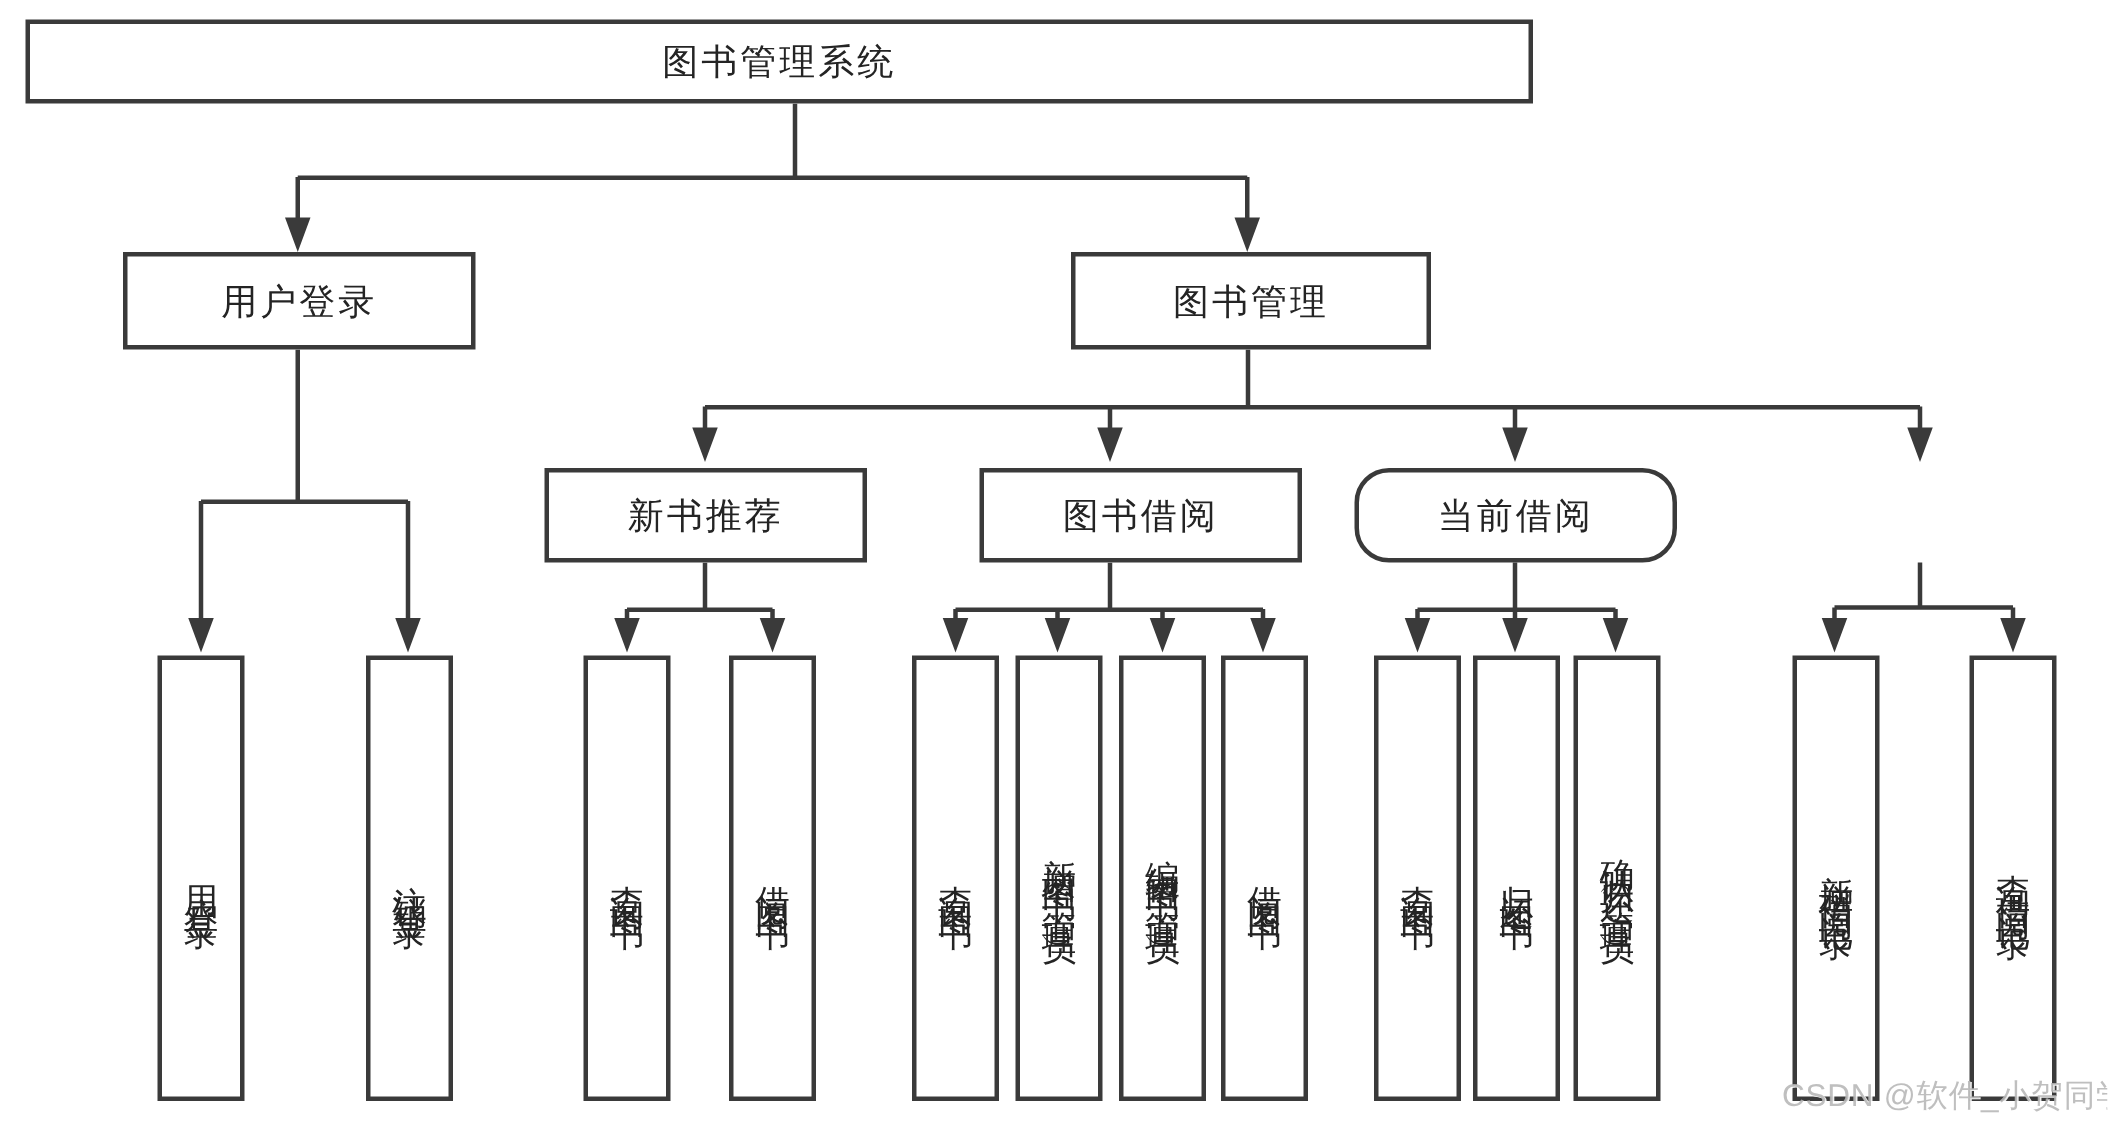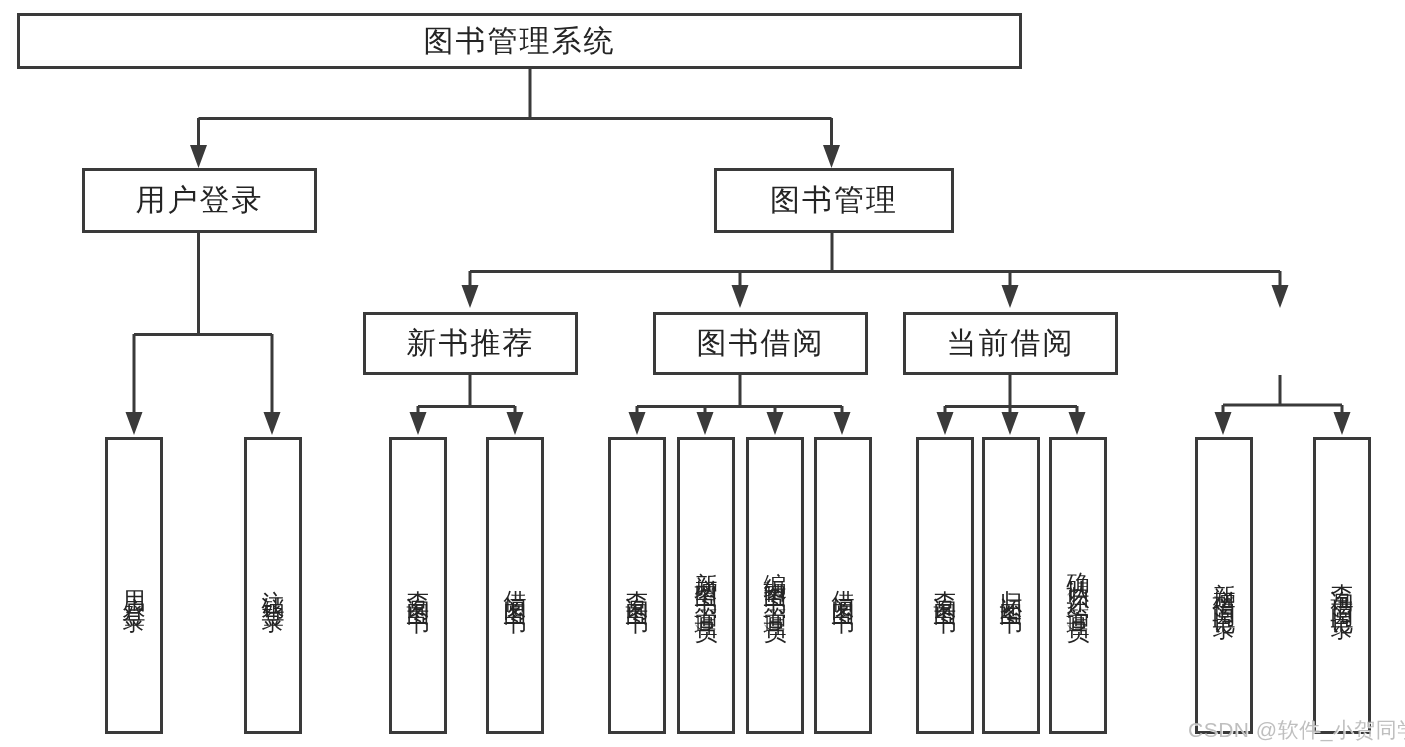--- a/index.html
+++ b/index.html
@@ -26,21 +26,21 @@
     box-sizing: border-box;
     border: 3px solid #3a3a3a;
     background: #ffffff;
     display: flex;
     align-items: center;
     justify-content: center;
     color: #242424;
     z-index: 2;
   }
   .node.h {
-    font-size: 30px;
+    font-size: 24px;
     letter-spacing: 2px;
     white-space: nowrap;
   }
   .node.root  { left: 17px;  top: 13px;  width: 1005px; height: 56px; }
   .node.lvl2  { top: 168px;  width: 235px; height: 65px; }
   .node.lvl3  { top: 312px;  width: 215px; height: 63px; }
   .node.leaf  { top: 437px;  width: 58px;  height: 297px; }
   .leaf .vtxt {
     writing-mode: vertical-rl;
     font-size: 23px;
@@ -125,21 +125,21 @@
       M1333.5 412 L1350.5 412 L1342 435 Z"></path>
   </svg>
 
   <div class="node root h">图书管理系统</div>
 
   <div class="node lvl2 h" style="left:82px;">用户登录</div>
   <div class="node lvl2 h" style="left:714px; width:240px;">图书管理</div>
 
   <div class="node lvl3 h" style="left:363px;">新书推荐</div>
   <div class="node lvl3 h" style="left:633px;margin-left:20px;">图书借阅</div>
-  <div class="node lvl3 h" style="left:903px;">当前借阅</div>
+  <div class="node lvl3 h" style="left:903px;border-radius:23px;">当前借阅</div>
 
   <div class="node leaf" style="left:105px;">
     <span class="vtxt">用户登录</span>
   </div>
   <div class="node leaf" style="left:244px;">
     <span class="vtxt">注销登录</span>
   </div>
 
   <div class="node leaf" style="left:389px;">
     <span class="vtxt">查询图书</span>

